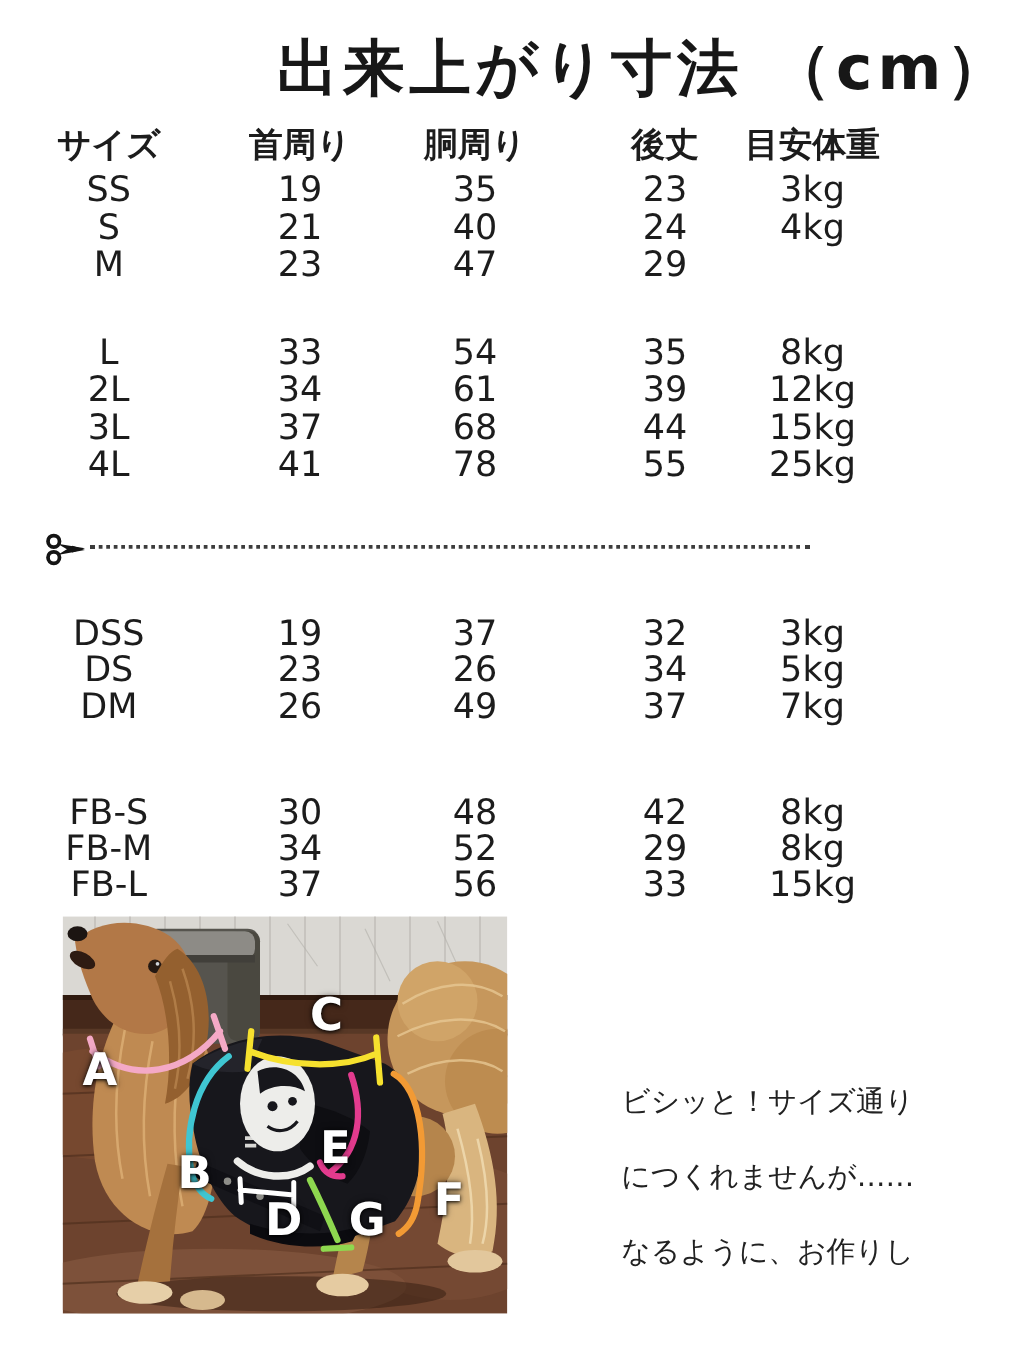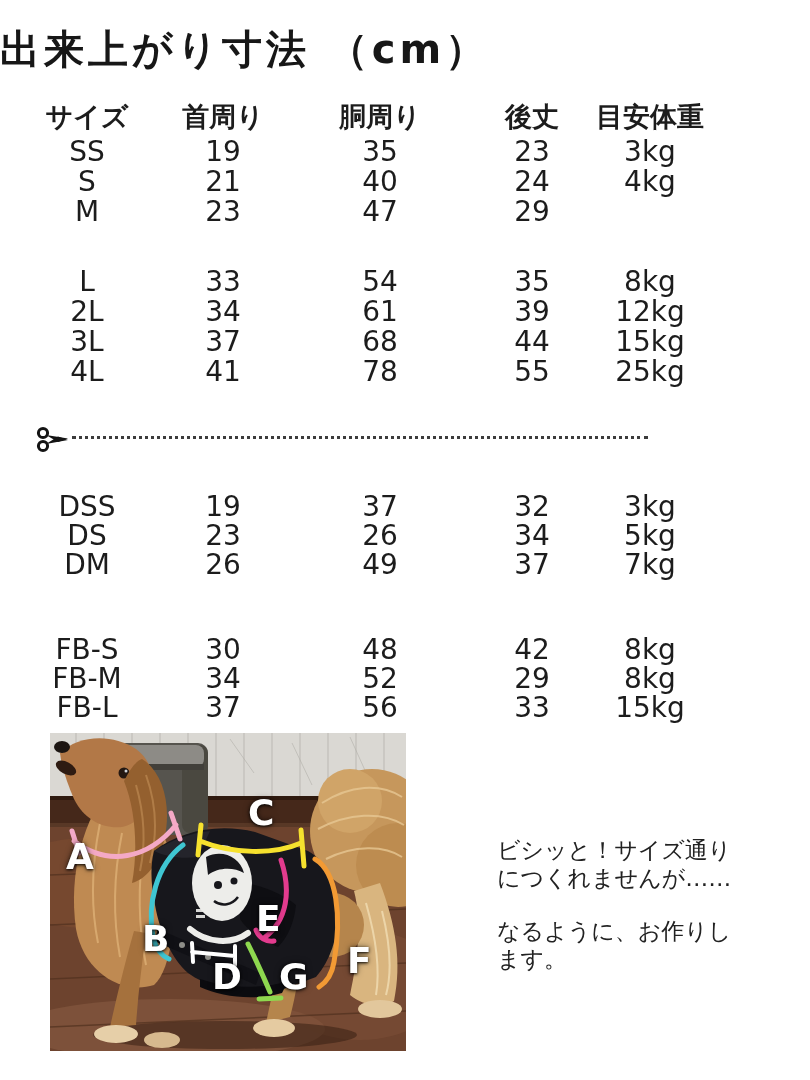--- a/index.html
+++ b/index.html
@@ -1,32 +1,32 @@
 <!DOCTYPE html>
 <html><head>
 <meta charset="utf-8">
 <style>
   html,body{margin:0;padding:0;background:#ffffff;}
   .page{
     position:relative;width:810px;height:1080px;background:#ffffff;overflow:hidden;
     font-family:"DejaVu Sans","Liberation Sans",sans-serif;color:#1c1c1c;
   }
   .title{
-    position:absolute;top:22px;left:0;width:810px;text-align:left;
-    font-size:40px;font-weight:600;letter-spacing:4px;color:#171717;
+    position:absolute;top:22px;left:0;width:810px;text-align:right;
+    font-size:49px;font-weight:600;letter-spacing:4px;color:#171717;
   }
   
   .thead,.trow{position:relative;height:30px;}
   .thead{position:absolute;top:102px;left:0;width:810px;font-weight:600;}
   .tgroup{position:absolute;left:0;width:752px;}
   .g1{top:137px;} .g2{top:267px;} .g3{top:492px;} .g4{top:619px;margin-top:16px;}
   .g3 .trow,.g4 .trow{height:29px;}
   .cell{position:absolute;top:0;text-align:center;font-size:28px;line-height:30px;white-space:nowrap;}
   .c0{left:30px;width:114px;}
-  .c1{left:173px;width:100px;}
+  .c1{left:190px;width:100px;}
   .c2{left:330px;width:100px;}
   .c3{left:482px;width:100px;}
   .c4{left:583px;width:134px;}
   .thead .cell{font-size:27px;text-align:center;}
   
   .cutline{position:absolute;left:0;top:418px;width:810px;height:40px;}
   .scissors{position:absolute;left:36px;top:6px;width:34px;height:30px;}
   .dotline{position:absolute;left:72px;top:18px;width:576px;height:0;border-top:3px dotted #3c3c3c;}
   
   .photo{position:absolute;left:50px;top:733px;width:356px;height:318px;overflow:hidden;}
@@ -34,21 +34,21 @@
   .mlabel{
     position:absolute;font-size:36px;font-weight:bold;color:#ffffff;line-height:1;
     text-shadow:0 1px 3px rgba(0,0,0,.9),0 0 6px rgba(0,0,0,.55);
   }
   .la{left:16px;top:106px;} .lb{left:92px;top:188px;} .lc{left:198px;top:62px;}
   .ld{left:162px;top:226px;} .le{left:206px;top:168px;} .lf{left:297px;top:210px;}
   .lg{left:229px;top:226px;}
   
   .note{position:absolute;left:497px;top:836px;width:300px;font-size:23px;line-height:28px;color:#222;}
   .note .para{margin:0 0 25px 0;}
-  .note div{white-space:nowrap;}
+  .note div{white-space:nowrap;margin-top:32px;}
 </style>
 </head>
 <body>
 
 <div class="page">
 
   <div class="title">出来上がり寸法 （cm）</div>
 
   <div class="thead">
     <span class="cell c0">サイズ</span>
@@ -295,17 +295,16 @@
     <span class="mlabel lg">G</span>
   </div>
 
   <div class="note">
     <div class="para">
       <div>ビシッと！サイズ通り</div>
       <div>につくれませんが……</div>
     </div>
     <div class="para">
       <div>なるように、お作りし</div>
-      <div>ます。</div>
     </div>
   </div>
 
 </div>
 
 </body></html>

